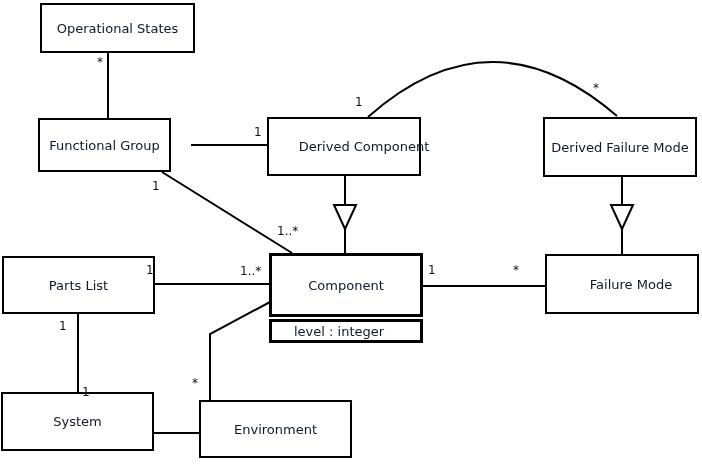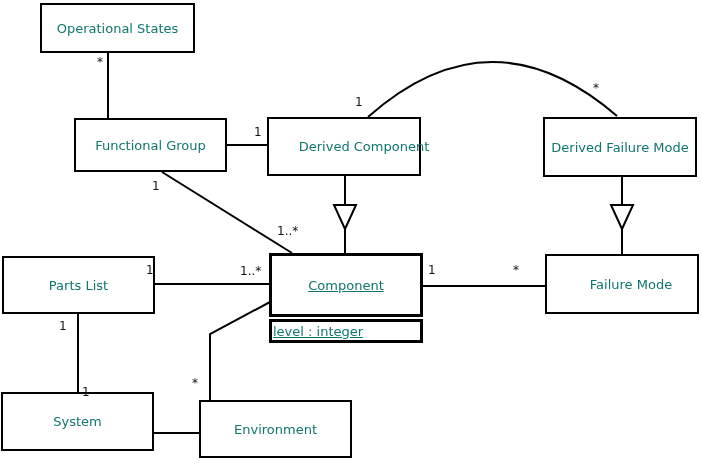--- a/index.html
+++ b/index.html
@@ -25,31 +25,30 @@
   }
   .node {
     position: absolute;
     box-sizing: border-box;
     border: 2px solid #000000;
     background: #ffffff;
     display: flex;
     align-items: center;
     justify-content: center;
     font-size: 13px;
-    color: #0f766e;
+    color: #0f172a;
     z-index: 2;
     white-space: nowrap;
   }
   .node.thick {
     border-width: 3px;
-    text-decoration: underline;
   }
   .node.attr {
     justify-content: flex-start;
-    padding-left: 1px;
+    padding-left: 22px;
   }
   .mult {
     position: absolute;
     font-size: 12px;
     line-height: 14px;
     color: #111111;
     z-index: 3;
     white-space: nowrap;
   }
 </style>
@@ -84,21 +83,21 @@
 
     <path d="M210,400 L210,334 L270,302"></path>
 
     <line x1="154" y1="433" x2="199" y2="433"></line>
   </svg>
 
   <div class="node" style="left:40px; top:3px; width:155px; height:50px;">
     <span>Operational States</span>
   </div>
 
-  <div class="node" style="left:38px; top:118px; width:153px; height:54px;margin-left:36px;">
+  <div class="node" style="left:38px; top:118px; width:133px; height:54px;">
     <span>Functional Group</span>
   </div>
 
   <div class="node" style="left:267px; top:117px; width:154px; height:59px;padding-left:40px;">
     <span>Derived Component</span>
   </div>
 
   <div class="node" style="left:543px; top:117px; width:154px; height:60px;">
     <span>Derived Failure Mode</span>
   </div>

